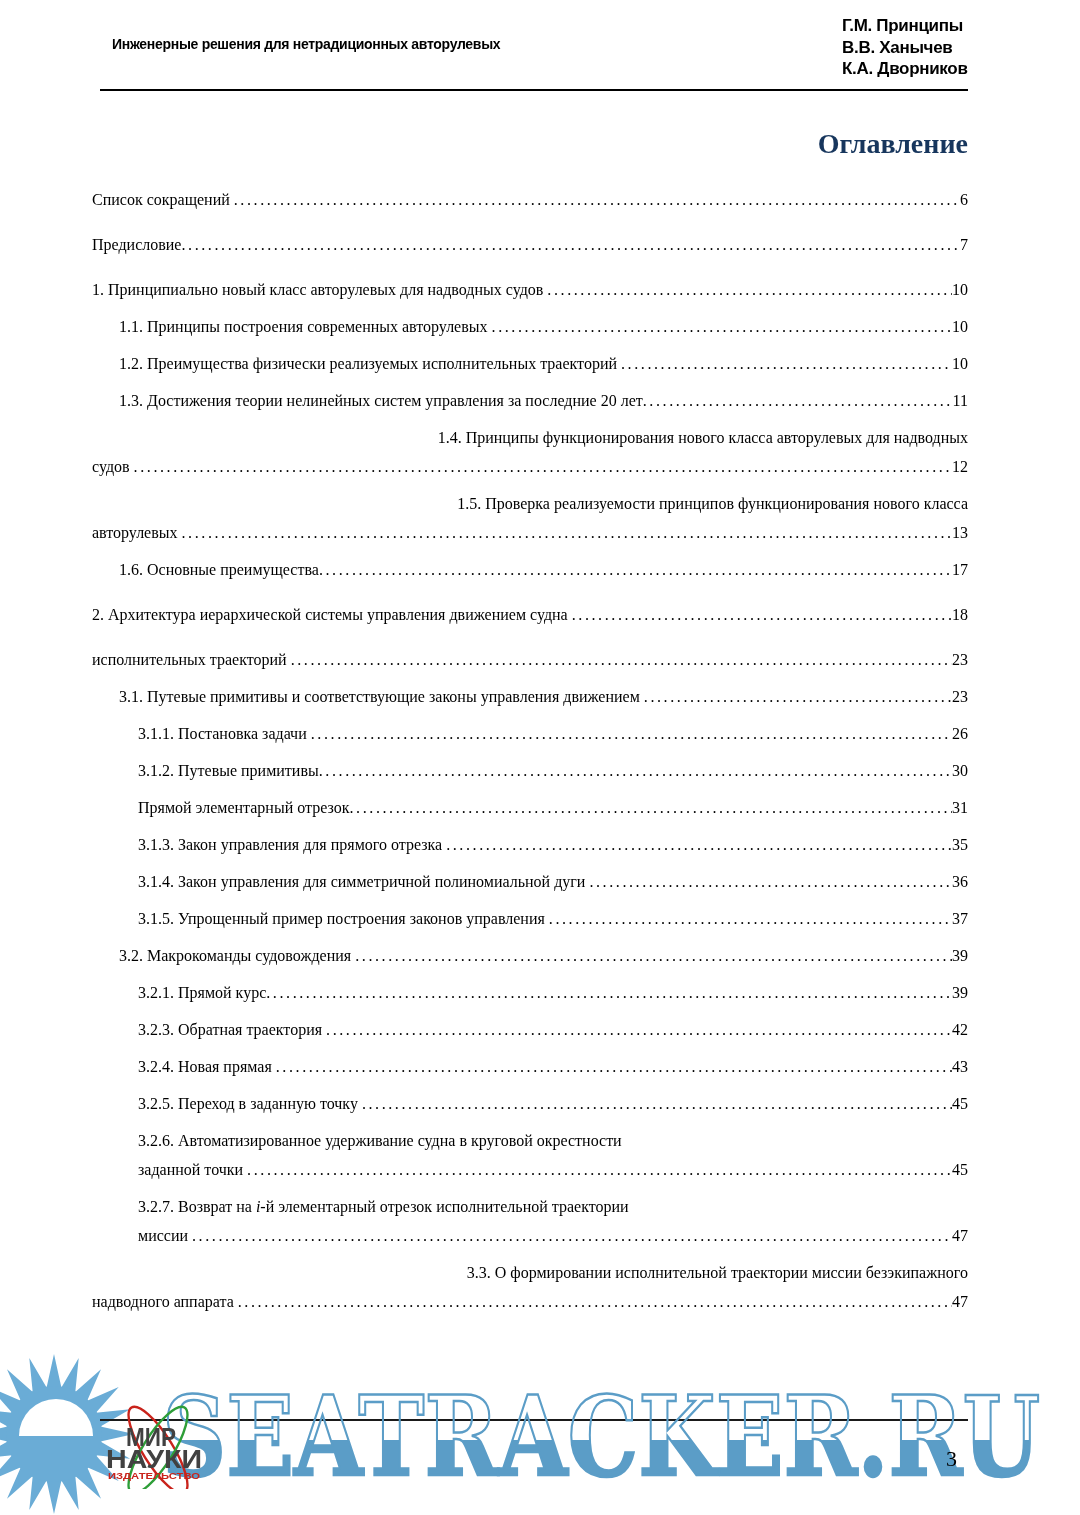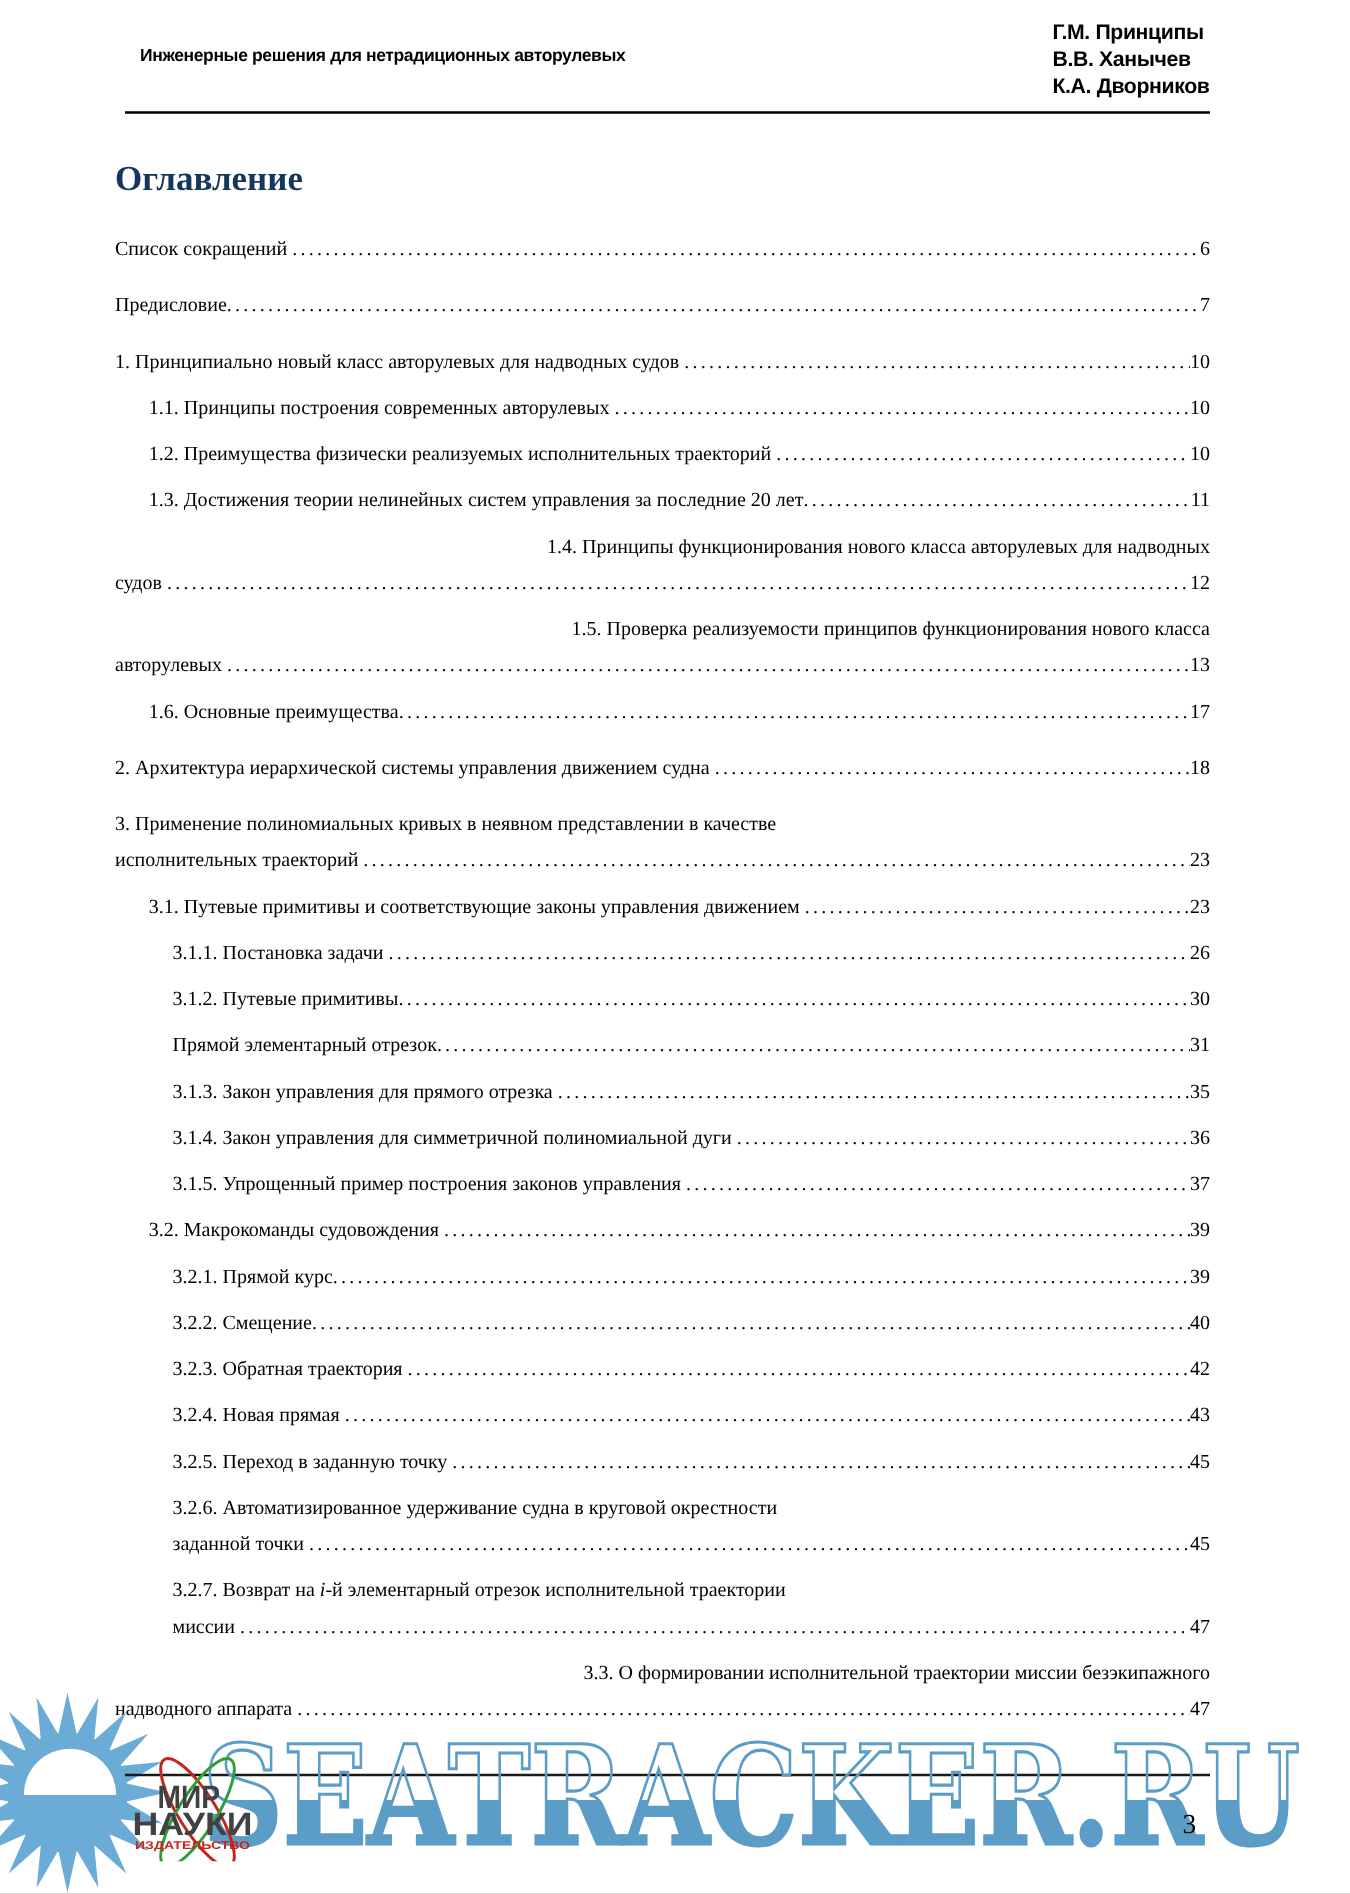--- a/index.html
+++ b/index.html
@@ -26,21 +26,21 @@
     font-weight: bold; font-size: 17px; line-height: 21.5px;
     letter-spacing: -0.3px;
   }
   .header-rule {
     position: absolute; left: 100px; right: 112px; top: 89px;
     border-top: 2px solid #000;
   }
   
   .content { position: absolute; left: 92px; top: 91px; width: 876px; }
   .contents-title {
-    text-align: left; color: #17365D;
+    text-align: right; color: #17365D;
     font-weight: bold; font-size: 28px; line-height: 34px;
     margin: 36px 0 24px 0;
   }
   .toc-entry { font-size: 16px; line-height: 29px; margin: 8px 0 0 0; }
   .toc-entry.lvl0 { margin-top: 16px; }
   .dot-line { display: flex; align-items: baseline; }
   .txt { white-space: pre; }
   .wrap-line { white-space: pre; }
   .lvl1 .wrap-line { padding-left: 27px; text-align: right; }
   .lvl1 .dot-line { padding-left: 27px; align-items: center; }
@@ -161,21 +161,20 @@
           </div>
         </div>
         <div class="toc-entry lvl0">
           <div class="dot-line">
             <span class="txt">2. Архитектура иерархической системы управления движением судна </span>
             <span class="leader"></span>
             <span class="pg">18</span>
           </div>
         </div>
         <div class="toc-entry lvl0 wrapped">
-          <div class="wrap-line">3. Применение полиномиальных кривых в неявном представлении в качестве</div>
           <div class="dot-line">
             <span class="txt">исполнительных траекторий </span>
             <span class="leader"></span>
             <span class="pg">23</span>
           </div>
         </div>
         <div class="toc-entry lvl1">
           <div class="dot-line">
             <span class="txt">3.1. Путевые примитивы и соответствующие законы управления движением </span>
             <span class="leader"></span>
@@ -229,27 +228,20 @@
             <span class="txt">3.2. Макрокоманды судовождения </span>
             <span class="leader"></span>
             <span class="pg">39</span>
           </div>
         </div>
         <div class="toc-entry lvl2">
           <div class="dot-line">
             <span class="txt">3.2.1. Прямой курс</span>
             <span class="leader"></span>
             <span class="pg">39</span>
-          </div>
-        </div>
-        <div class="toc-entry lvl2">
-          <div class="dot-line">
-            <span class="txt">3.2.2. Смещение</span>
-            <span class="leader"></span>
-            <span class="pg">40</span>
           </div>
         </div>
         <div class="toc-entry lvl2">
           <div class="dot-line">
             <span class="txt">3.2.3. Обратная траектория </span>
             <span class="leader"></span>
             <span class="pg">42</span>
           </div>
         </div>
         <div class="toc-entry lvl2">

